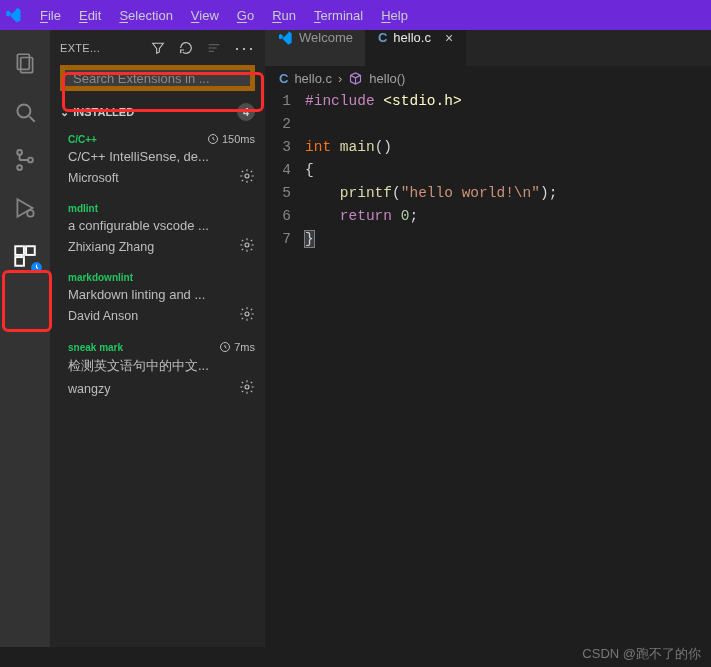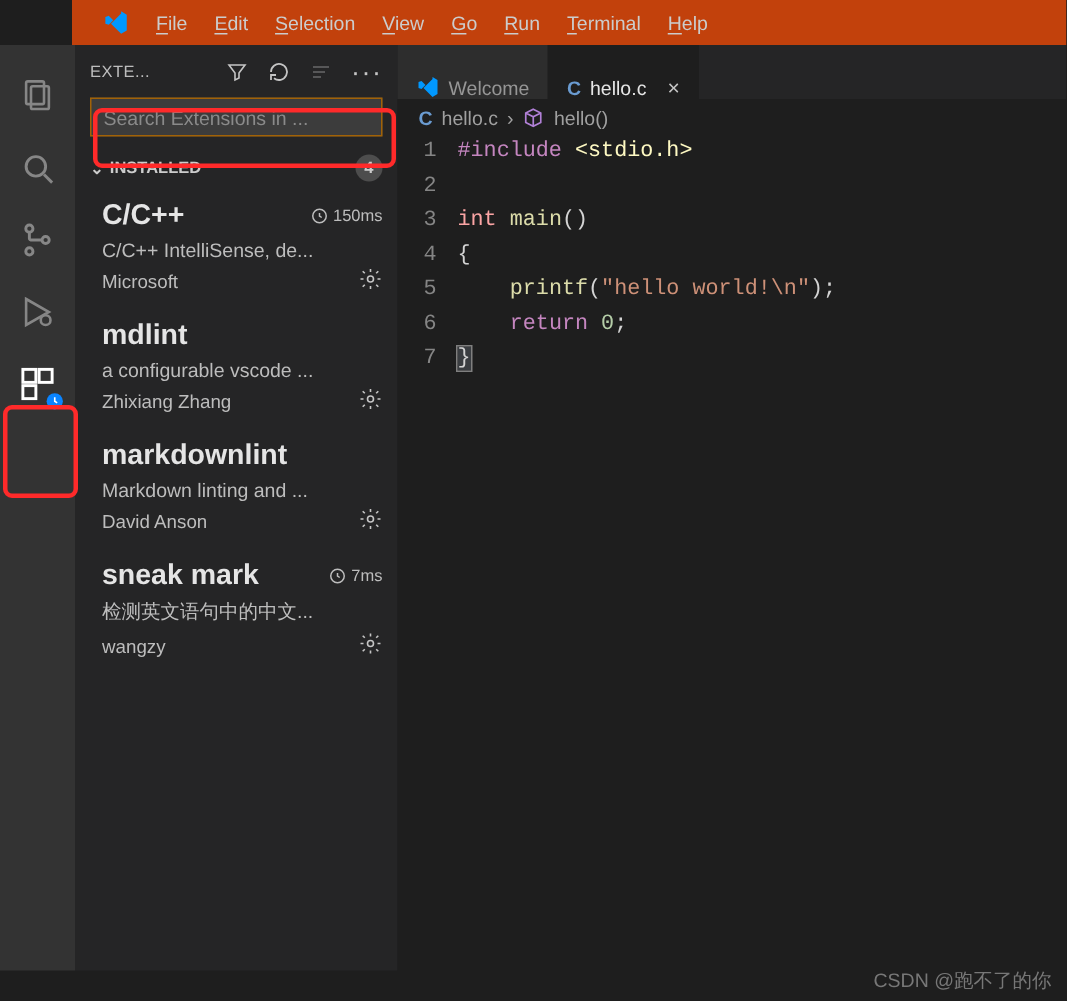--- a/index.html
+++ b/index.html
@@ -4,21 +4,21 @@
 <style>
   * { margin: 0; padding: 0; box-sizing: border-box; }
   body {
     width: 711px; height: 667px;
     background: #1e1e1e;
     font-family: -apple-system, BlinkMacSystemFont, "Segoe UI", sans-serif;
     font-size: 13px; color: #cccccc;
     overflow: hidden; position: relative;
   }
   
-  .titlebar { height: 30px; background: #c2410c; display: flex; align-items: center; padding-left: 20px; margin-left: 48px; }
+  .titlebar { height: 30px; background: #6d28d9; display: flex; align-items: center; padding-left: 4px; }
   .app-icon { width: 18px; height: 18px; margin-right: 10px; }
   .menu { display:flex; gap:2px; }
   .menu-item { padding:4px 8px; cursor:pointer; color:#ccc; }
   .menu-item u { text-decoration: underline; text-underline-offset:2px;}
   
   .main-row { display:flex; height: calc(100% - 30px - 20px); }
   
   .activitybar { width:50px; background:#333333; display:flex; flex-direction:column; align-items:center; padding-top:10px; }
   .act-item { width:48px; height:48px; display:flex; align-items:center; justify-content:center; color:#868686; position:relative;}
   .act-item.active { color:#fff;}
@@ -26,47 +26,47 @@
   .highlight-red { position:absolute; border:3px solid #ff2a2a; border-radius:6px; pointer-events:none;}
   
   .sidebar { width:215px; background:#252526; display:flex; flex-direction:column; }
   .side-head { display:flex; align-items:center; height:35px; padding:0 10px; color:#bdbdbd; font-size:11px; letter-spacing:.3px;}
   .side-head-title { flex:0 0 auto; overflow:hidden; text-overflow:ellipsis; white-space:nowrap; max-width:55px;}
   .side-head-actions { margin-left:auto; display:flex; gap:12px; align-items:center;}
   .side-head-actions svg, .act-icon svg { width:16px; height:16px; }
   .icon-btn { color:#c5c5c5; cursor:pointer; display:flex;}
   .more-dots { font-size:18px; line-height:1; letter-spacing:1px;}
   .search-wrap { padding:0 10px 8px 10px; }
-  .search-input { width:100%; height:26px; background:#3c3c3c; border:1px solid #a16207; color:#ccc; padding:0 8px; font-size:13px; outline:none;}
+  .search-input { width:100%; height:26px; background:#3c3c3c; border:5px solid #a16207; color:#ccc; padding:0 8px; font-size:13px; outline:none;}
   .search-input::placeholder{color:#8a8a8a;}
   .section-hdr { display:flex; align-items:center; padding:4px 10px; font-size:11px; font-weight:600; color:#ccc;}
   .chev { margin-right:4px; }
   .count-badge { margin-left:auto; background:#4d4d4d; border-radius:10px; min-width:18px; height:18px; display:flex; align-items:center; justify-content:center; font-size:11px; color:#ccc; padding:0 6px;}
   .ext-list { overflow:auto;}
   .ext { padding:8px 10px 8px 18px; }
   .ext-row1 { display:flex; align-items:center; }
-  .ext-name { font-weight:700; color:#e5e5e5; font-size:19px;}
+  .ext-name { font-weight:700; color:#22c55e; font-size:10px;}
   .ext-time { margin-left:auto; display:flex; align-items:center; gap:3px; font-size:11px; color:#bdbdbd;}
   .ext-desc { color:#bdbdbd; font-size:13px; margin-top:4px; overflow:hidden; white-space:nowrap; text-overflow:ellipsis;}
   .ext-row3 { display:flex; align-items:center; margin-top:4px;}
   .ext-pub { color:#bdbdbd; font-size:12.5px;}
   .gear { margin-left:auto; color:#c5c5c5;}
   
   .editor-area { flex:1; display:flex; flex-direction:column; background:#1e1e1e;}
   .tabbar { height:36px; background:#252526; display:flex; align-items:flex-end;}
-  .tab { height:36px; display:flex; align-items:flex-end; padding:0 12px; gap:6px; font-size:13px; color:#969696; background:#2d2d2d; border-right:1px solid #1e1e1e;}
+  .tab { height:36px; display:flex; align-items:flex-start; padding:0 12px; gap:6px; font-size:13px; color:#969696; background:#2d2d2d; border-right:1px solid #1e1e1e;}
   .tab.active { background:#1e1e1e; color:#e6e6e6;}
   .tab .f-icon { width:16px; height:16px;}
   .tab .close { margin-left:8px; color:#c5c5c5; font-size:14px;}
   .breadcrumbs { height:24px; display:flex; align-items:center; padding:0 14px; gap:6px; color:#a0a0a0; font-size:13px; border-bottom:0;}
   .code-wrap { display:flex; font-family: Consolas, "Courier New", monospace; font-size:14.5px; line-height:23px;}
   .gutter { width:40px; text-align:right; color:#858585; padding-right:14px;}
   .code { color:#d4d4d4; white-space:pre;}
   .tok-kw { color:#c586c0;}   
-  .tok-kw2{ color:#fca5a5;text-align:right;}   
+  .tok-kw2{ color:#f97316;text-align:right;}   
   .tok-inc{ color:#fef9c3;}   
   .tok-str{ color:#ce9178;}
   .tok-fn { color:#dcdcaa;}
   .tok-num{ color:#b5cea8;}
   .sel-br { outline:1px solid #7f7f7f; background:#3a3d41; }
   
   .watermark { position:absolute; right:10px; bottom:4px; color:#777; font-size:13px;}
 </style>
 </head>
 <body>

